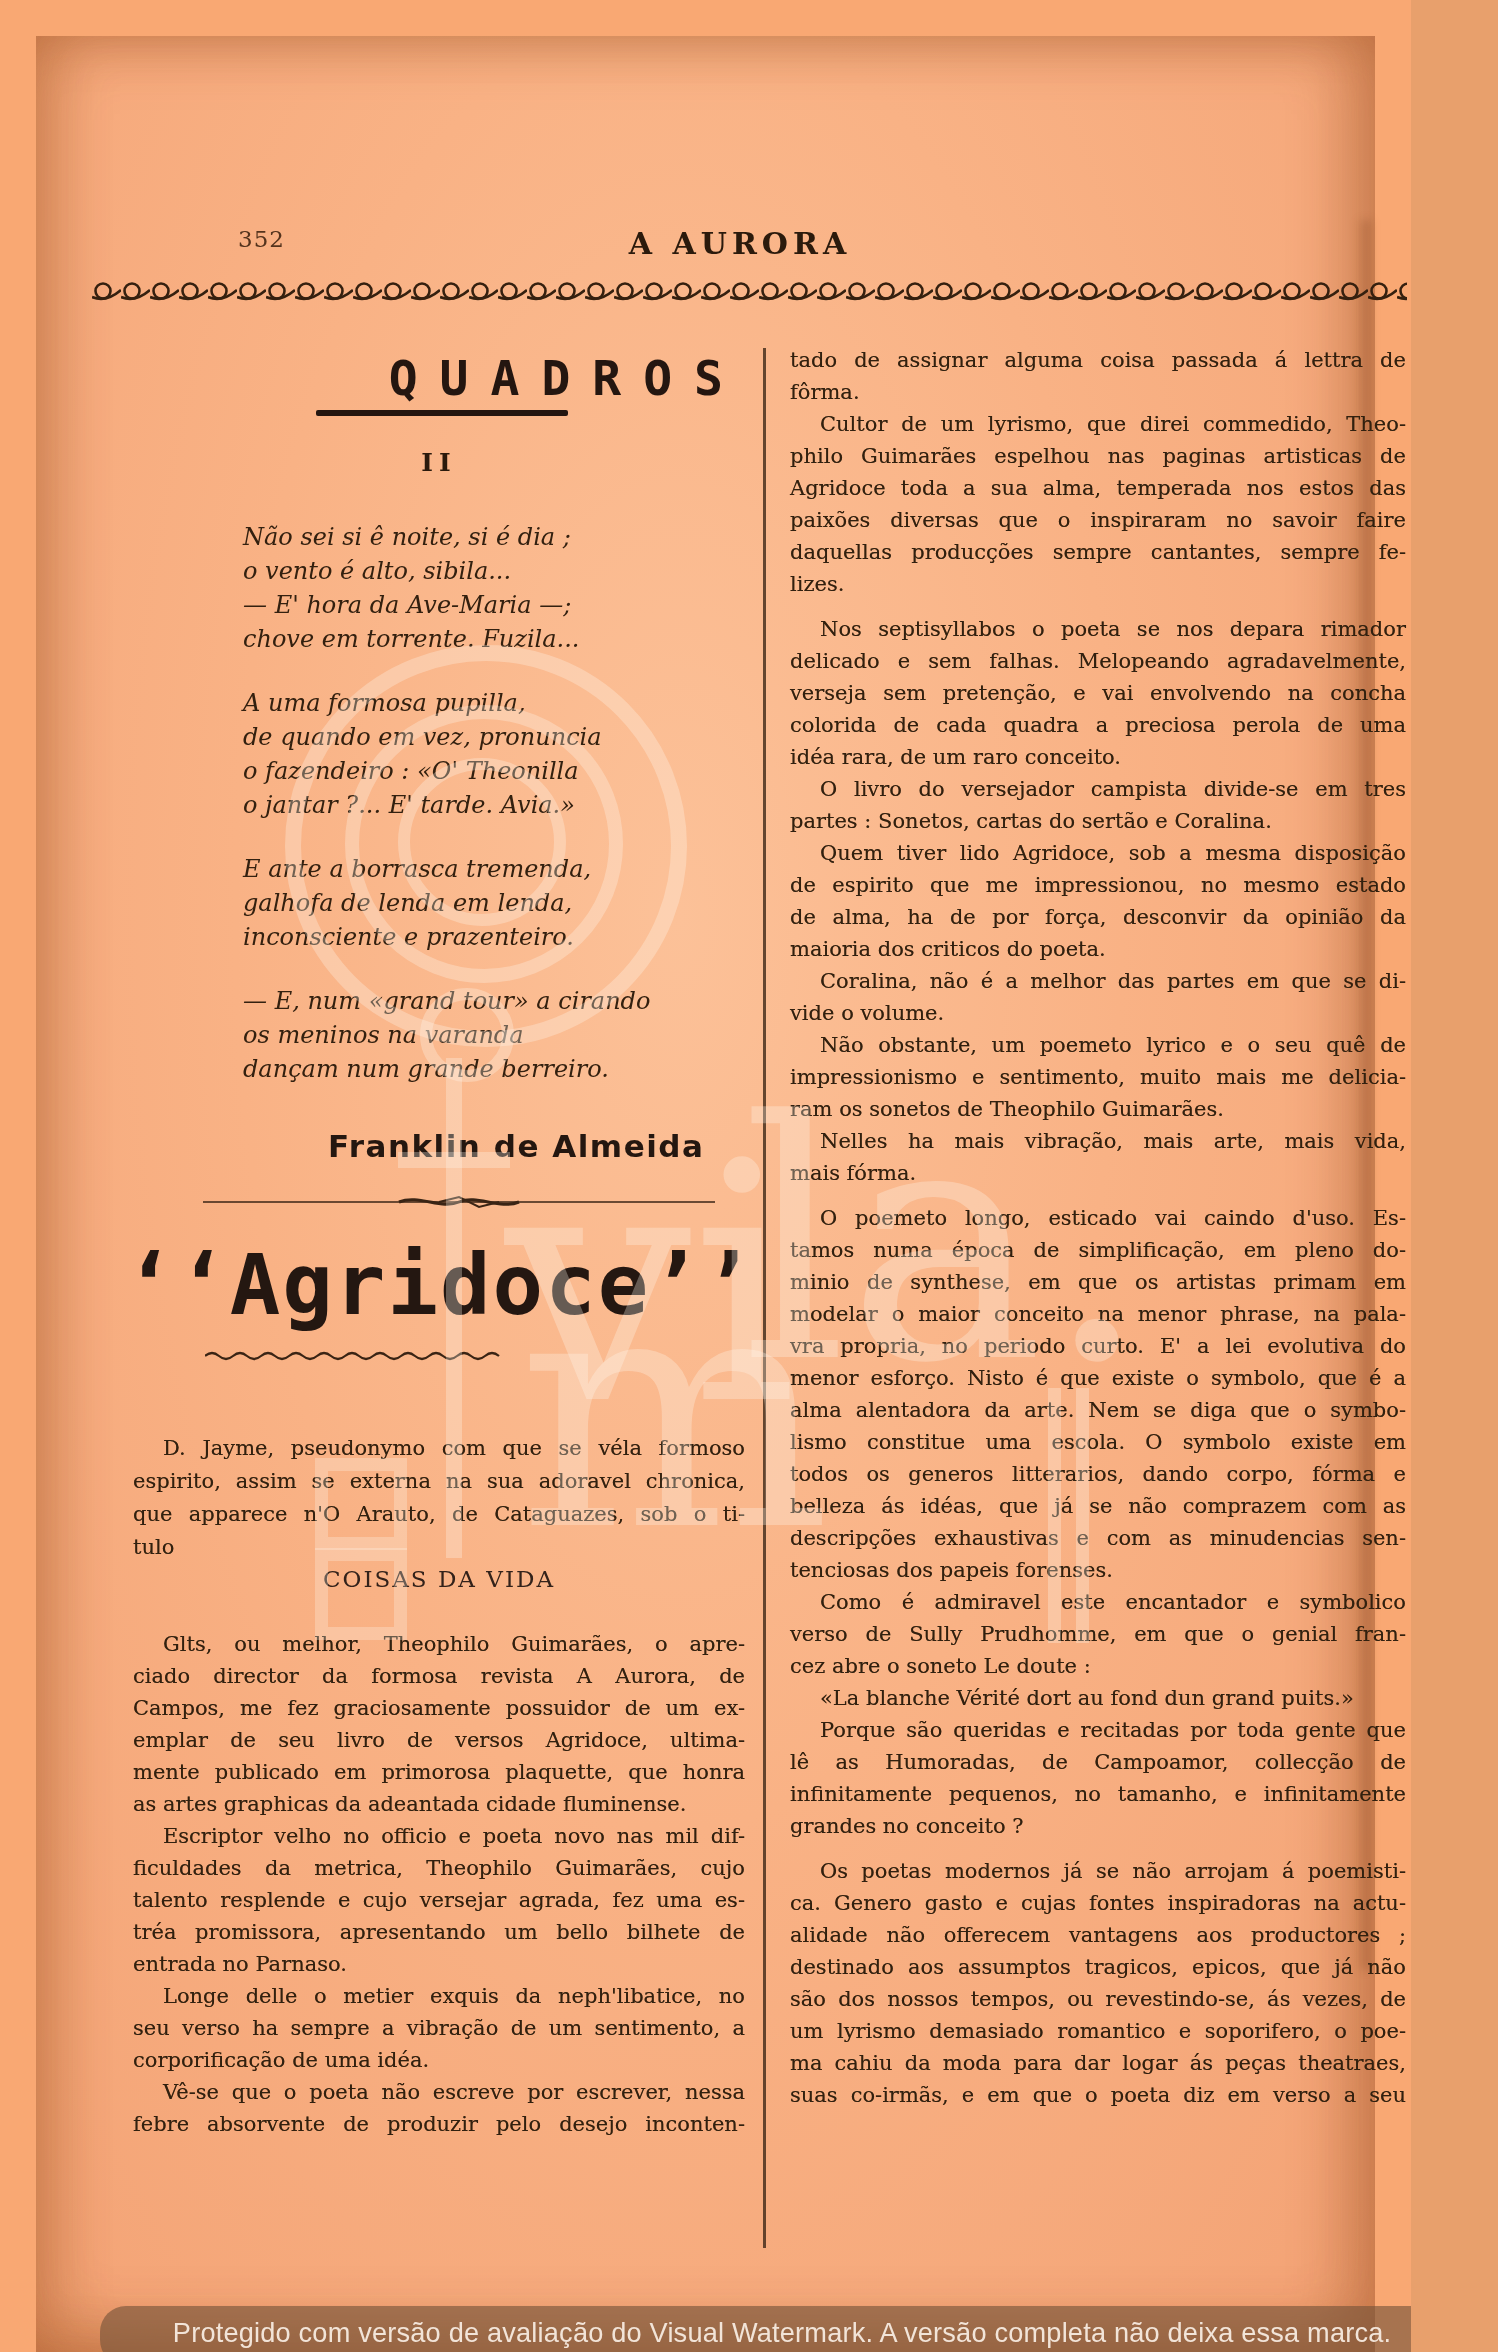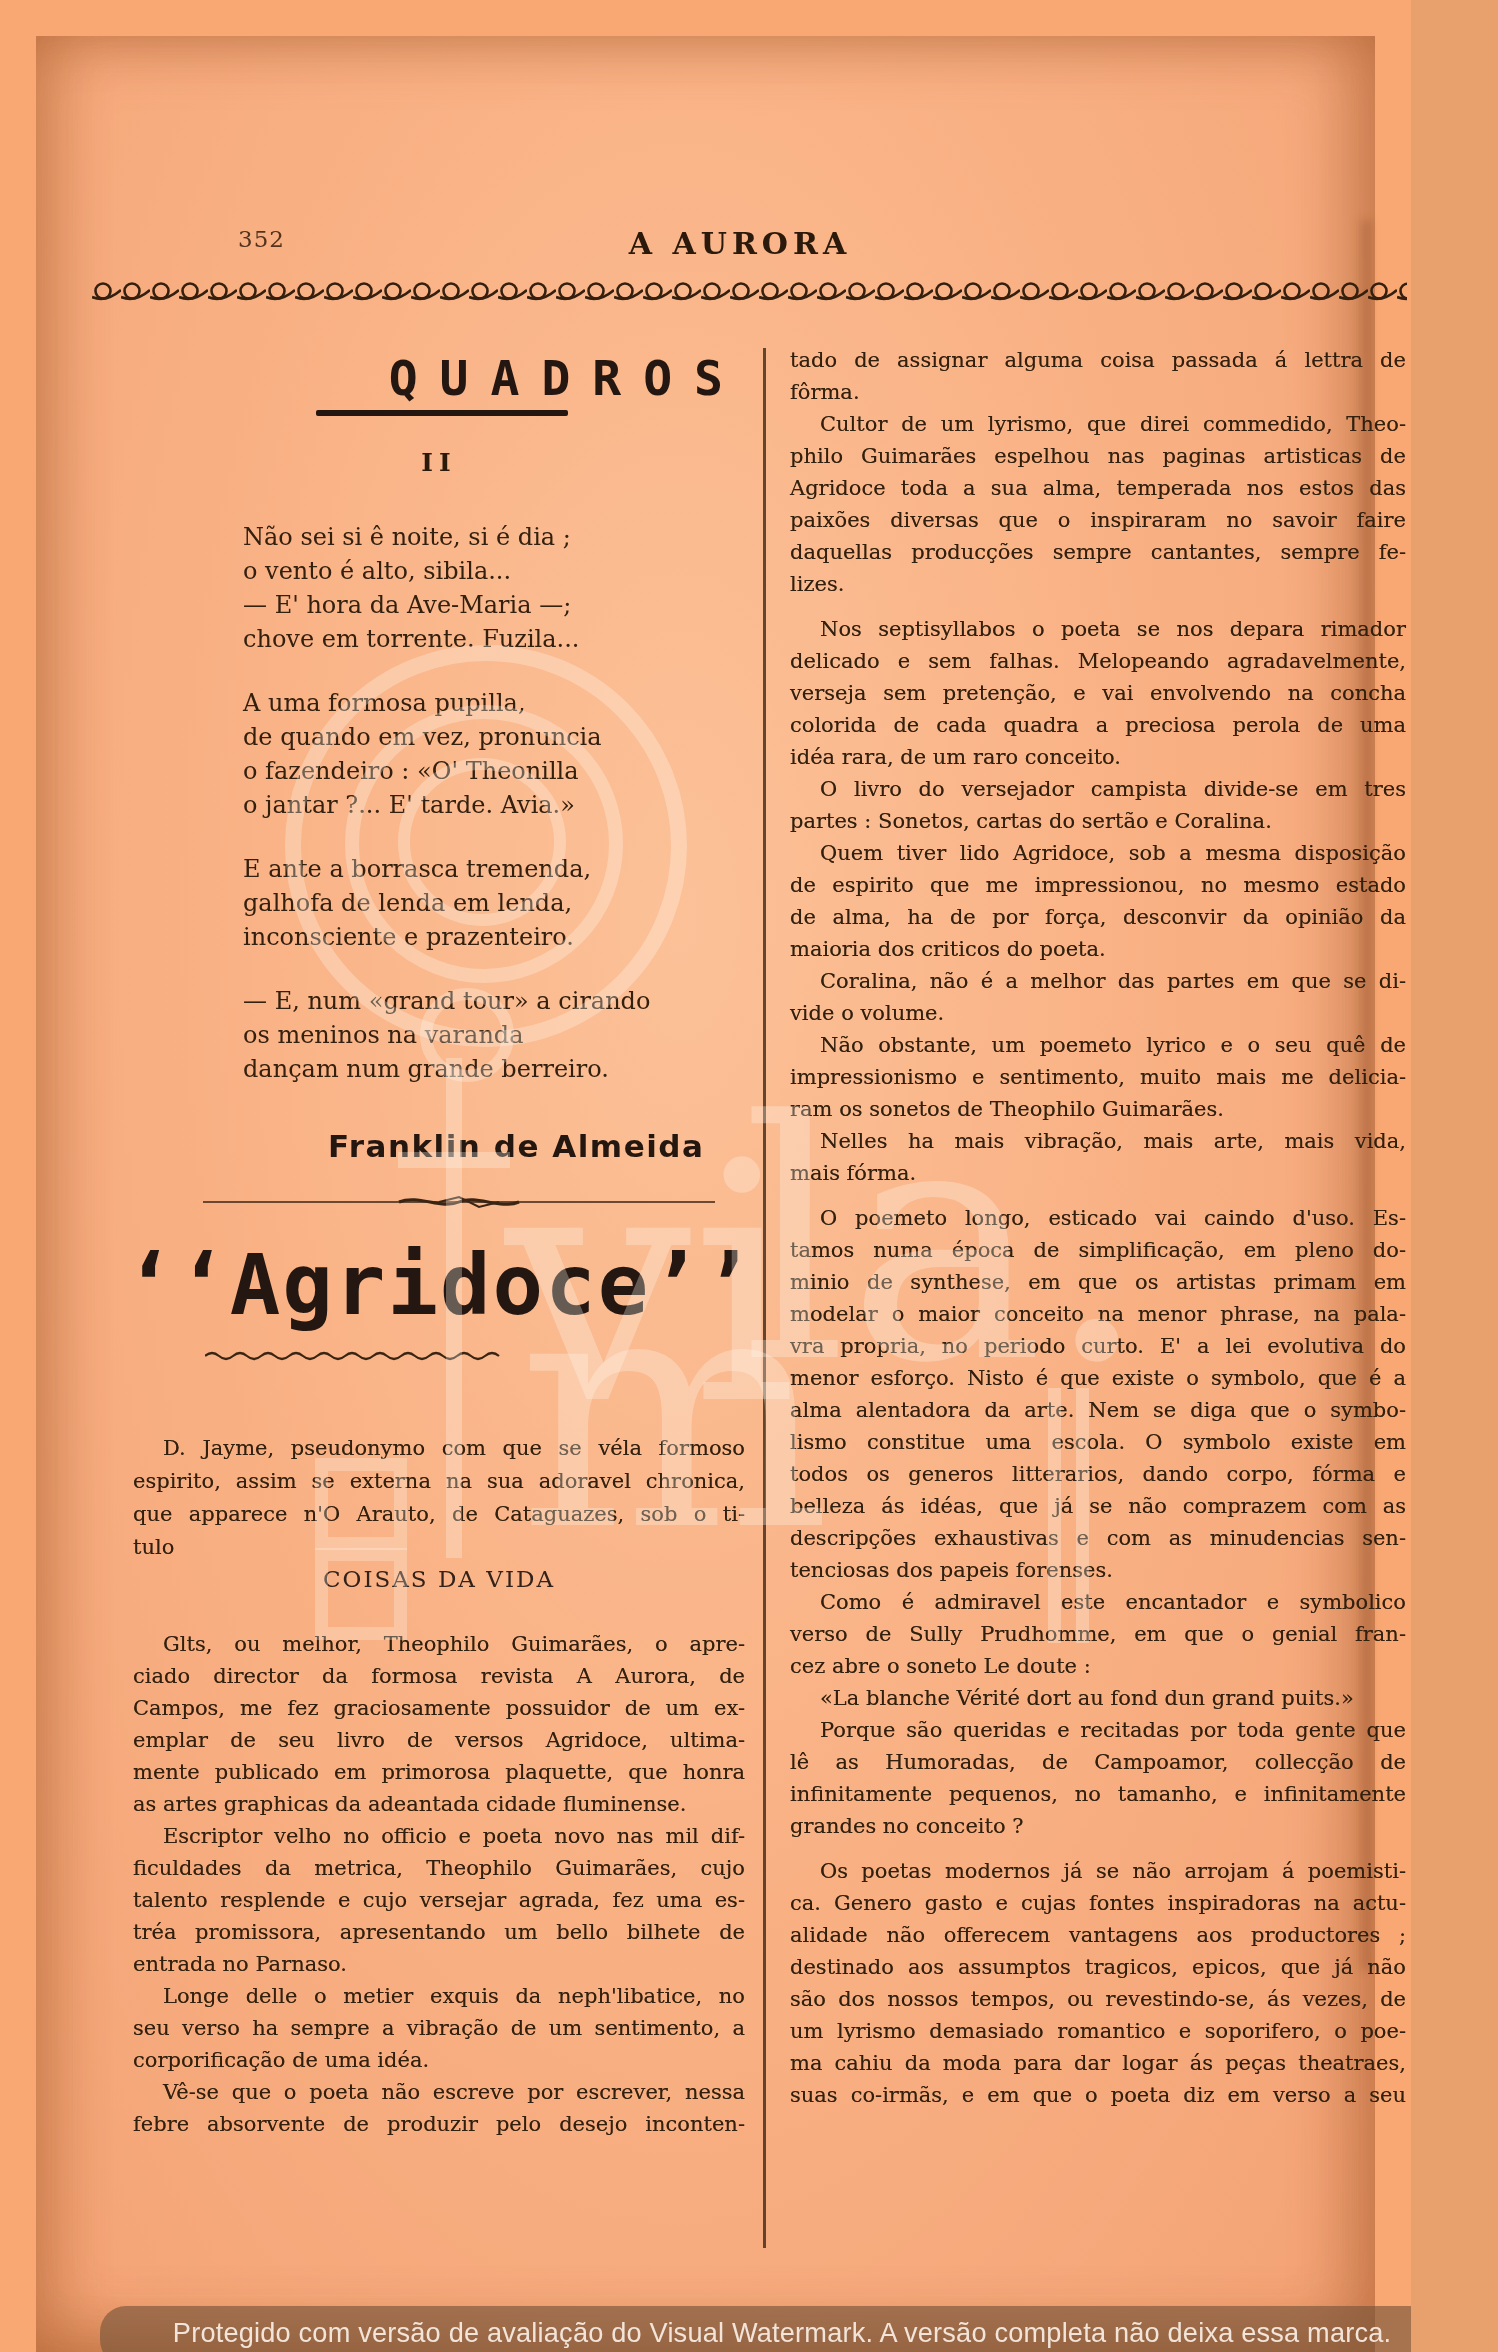--- a/index.html
+++ b/index.html
@@ -22,21 +22,21 @@
   .col-divider{left:763px;top:348px;width:3px;height:1900px;background:#43291642;
             background:#3f2817;opacity:.8;}
 
   
   .quadros{left:133px;top:350px;width:612px;text-align:right;
            font-family:"DejaVu Sans Mono",monospace;font-weight:bold;
            font-size:48px;letter-spacing:22px;color:#241610;text-indent:22px;}
   .quadros-rule{left:316px;top:410px;width:252px;height:6px;background:#241610;border-radius:2px;}
   .numeral{left:133px;top:448px;width:612px;text-align:center;font-size:25px;
            font-weight:bold;letter-spacing:6px;color:#2b1a0c;}
-  .poem{left:243px;top:520px;width:480px;font-size:24px;color:#33200f;}
+  .poem{left:243px;top:520px;width:480px;font-style:italic;font-size:24px;color:#33200f;}
   .poem .stanza{margin-bottom:30px;}
   .poem .pline{line-height:34px;white-space:nowrap;}
   .byline{left:328px;top:1116px;font-family:"DejaVu Sans",sans-serif;font-weight:bold;
           font-size:31px;letter-spacing:1.5px;color:#241710;margin-top:12px;}
   .ornament{left:203px;top:1192px;}
   .article-title{left:110px;top:1236px;width:660px;text-align:center;
           font-family:"DejaVu Sans Mono",monospace;font-weight:bold;font-size:84px;
           color:#241711;letter-spacing:2px;white-space:nowrap;}
   .wavy{left:205px;top:1350px;}
   .textcol{font-size:21px;color:#31200f;text-shadow:0 0 .5px rgba(70,45,20,.55);}

